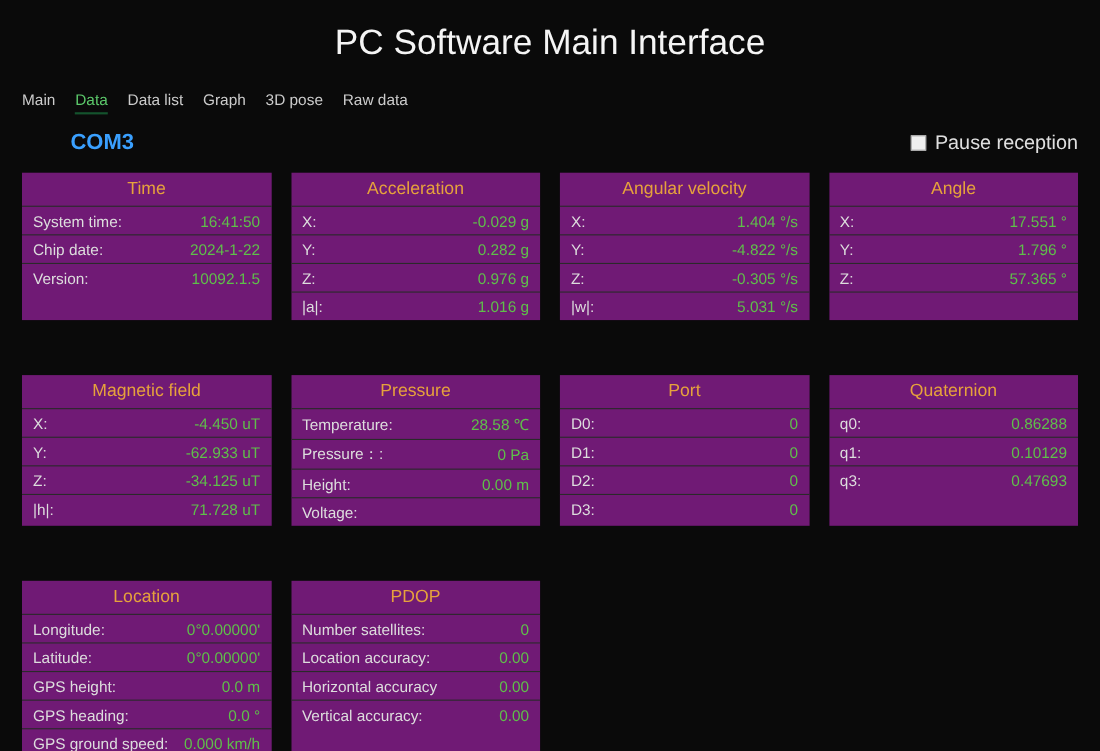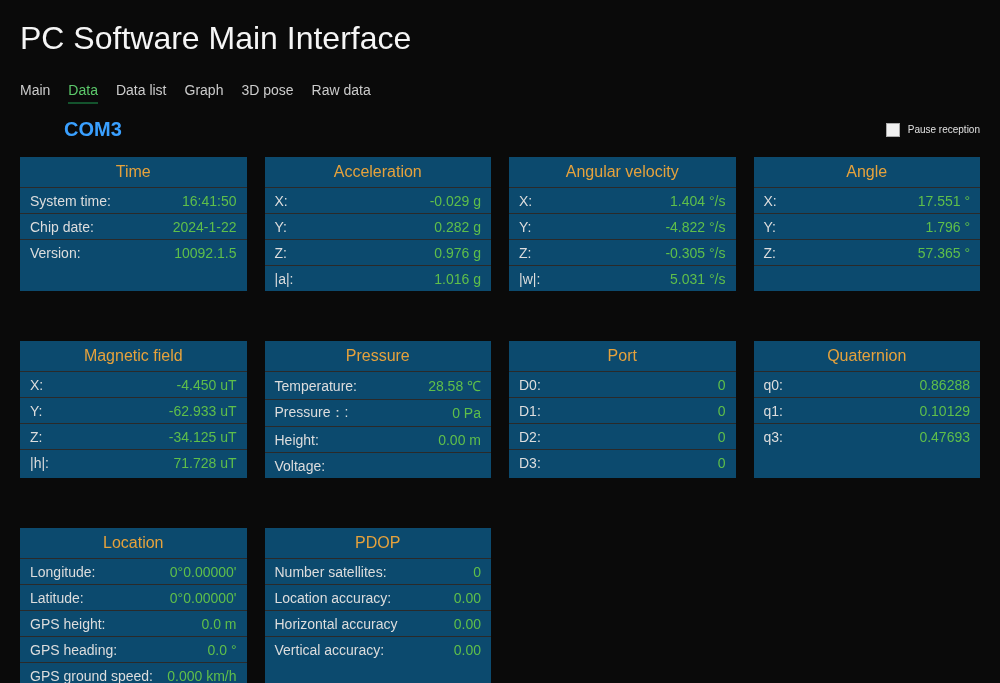--- a/index.html
+++ b/index.html
@@ -10,20 +10,21 @@
     body {
       background: #0a0a0a;
       color: #e0e0e0;
       font-family: "Segoe UI", Arial, sans-serif;
       width: 1000px;
       height: 683px;
       overflow: hidden;
       padding: 10px 20px;
     }
     .title {
+      text-align: center;
       font-size: 32px;
       font-weight: 400;
       color: #f5f5f5;
       margin: 10px 0 25px 0;
     }
     .tabs {
       display: flex;
       gap: 18px;
       font-size: 14px;
       margin-bottom: 14px;
@@ -47,37 +48,37 @@
     .port-label {
       color: #3aa0ff;
       font-size: 20px;
       font-weight: 600;
       margin-left: 8px;
     }
     .pause-wrap {
       display: flex;
       align-items: center;
       gap: 8px;
-      font-size: 10px;
+      font-size: 18px;
       color: #e0e0e0;
     }
     .checkbox {
       width: 14px;
       height: 14px;
       background: #f0f0f0;
       border: 1px solid #aaa;
       display: inline-block;
     }
     .grid {
       display: grid;
       grid-template-columns: repeat(4, 1fr);
       gap: 10px 18px;
     }
     .panel {
-      background: #0c4a6e;
+      background: #701a75;
     }
     .panel-title {
       text-align: center;
       color: #e6a23c;
       font-size: 16px;
       padding: 6px 0;
     }
     .row {
       display: flex;
       justify-content: space-between;

